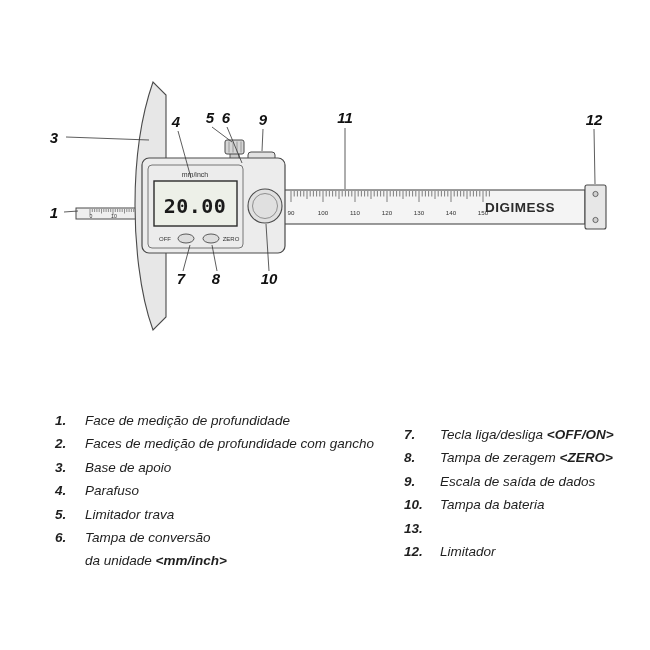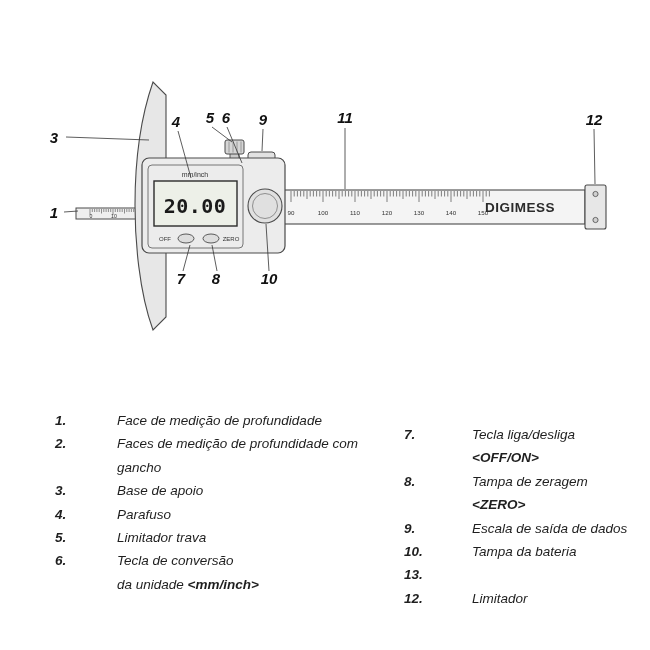--- a/index.html
+++ b/index.html
@@ -15,21 +15,21 @@
   .btnlbl { font-size:6px; fill:#333; }
   .lcdval { font-family:"DejaVu Sans Mono", monospace; font-weight:bold; font-size:20px; fill:#1a1a1a; letter-spacing:0.5px; }
   .brand { font-size:13.5px; font-weight:bold; fill:#2b2b2b; letter-spacing:0.5px; }
 
   .legend { position:absolute; font-style:italic; font-size:13.5px; color:#1f1f1f; }
   .legend.left  { left:55px;  top:409px; width:345px; }
   .legend.right { left:404px; top:423px; width:240px; }
   .lrow { display:flex; line-height:23.4px; }
   .lnum { width:30px; flex:0 0 auto; font-weight:bold; }
   .legend.right .lnum { width:36px; }
-  .ltxt { flex:1 1 auto;margin-left:32px; }
+  .ltxt { flex:1 1 auto; }
   .bs { font-weight:bold;font-style:italic; }
 </style>
 </head>
 <body>
 
 <div class="page">
 
   <svg class="diagram" width="650" height="400" viewBox="0 0 650 400" xmlns="http://www.w3.org/2000/svg">
 
     <rect x="76" y="208" width="70" height="11" fill="#efefef" stroke="#4a4a4a" stroke-width="1"></rect>
@@ -208,21 +208,21 @@
     <div class="lrow">
       <span class="lnum">4.</span>
       <span class="ltxt"><span>Parafuso</span></span>
     </div>
     <div class="lrow">
       <span class="lnum">5.</span>
       <span class="ltxt"><span>Limitador trava</span></span>
     </div>
     <div class="lrow">
       <span class="lnum">6.</span>
-      <span class="ltxt"><span>Tecla de conversão</span><br><span>da unidade </span><b class="bs">&lt;mm/inch&gt;</b></span>
+      <span class="ltxt"><span>Tampa de conversão</span><br><span>da unidade </span><b class="bs">&lt;mm/inch&gt;</b></span>
     </div>
   </div>
 
   <div class="legend right">
     <div class="lrow">
       <span class="lnum">7.</span>
       <span class="ltxt"><span>Tecla liga/desliga </span><b class="bs">&lt;OFF/ON&gt;</b></span>
     </div>
     <div class="lrow">
       <span class="lnum">8.</span>

